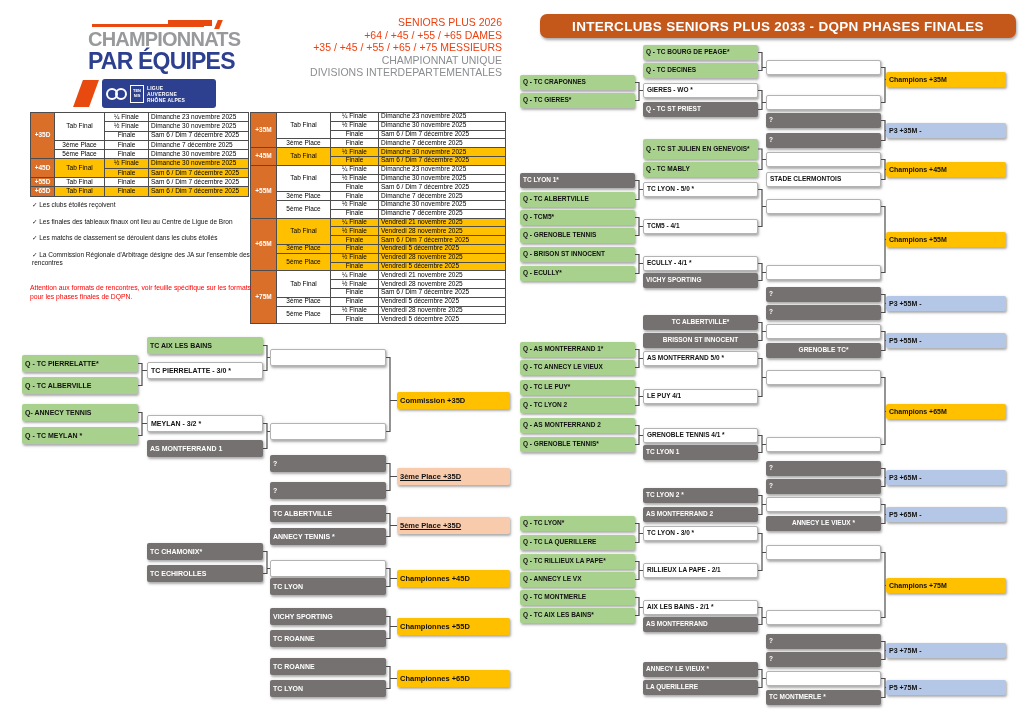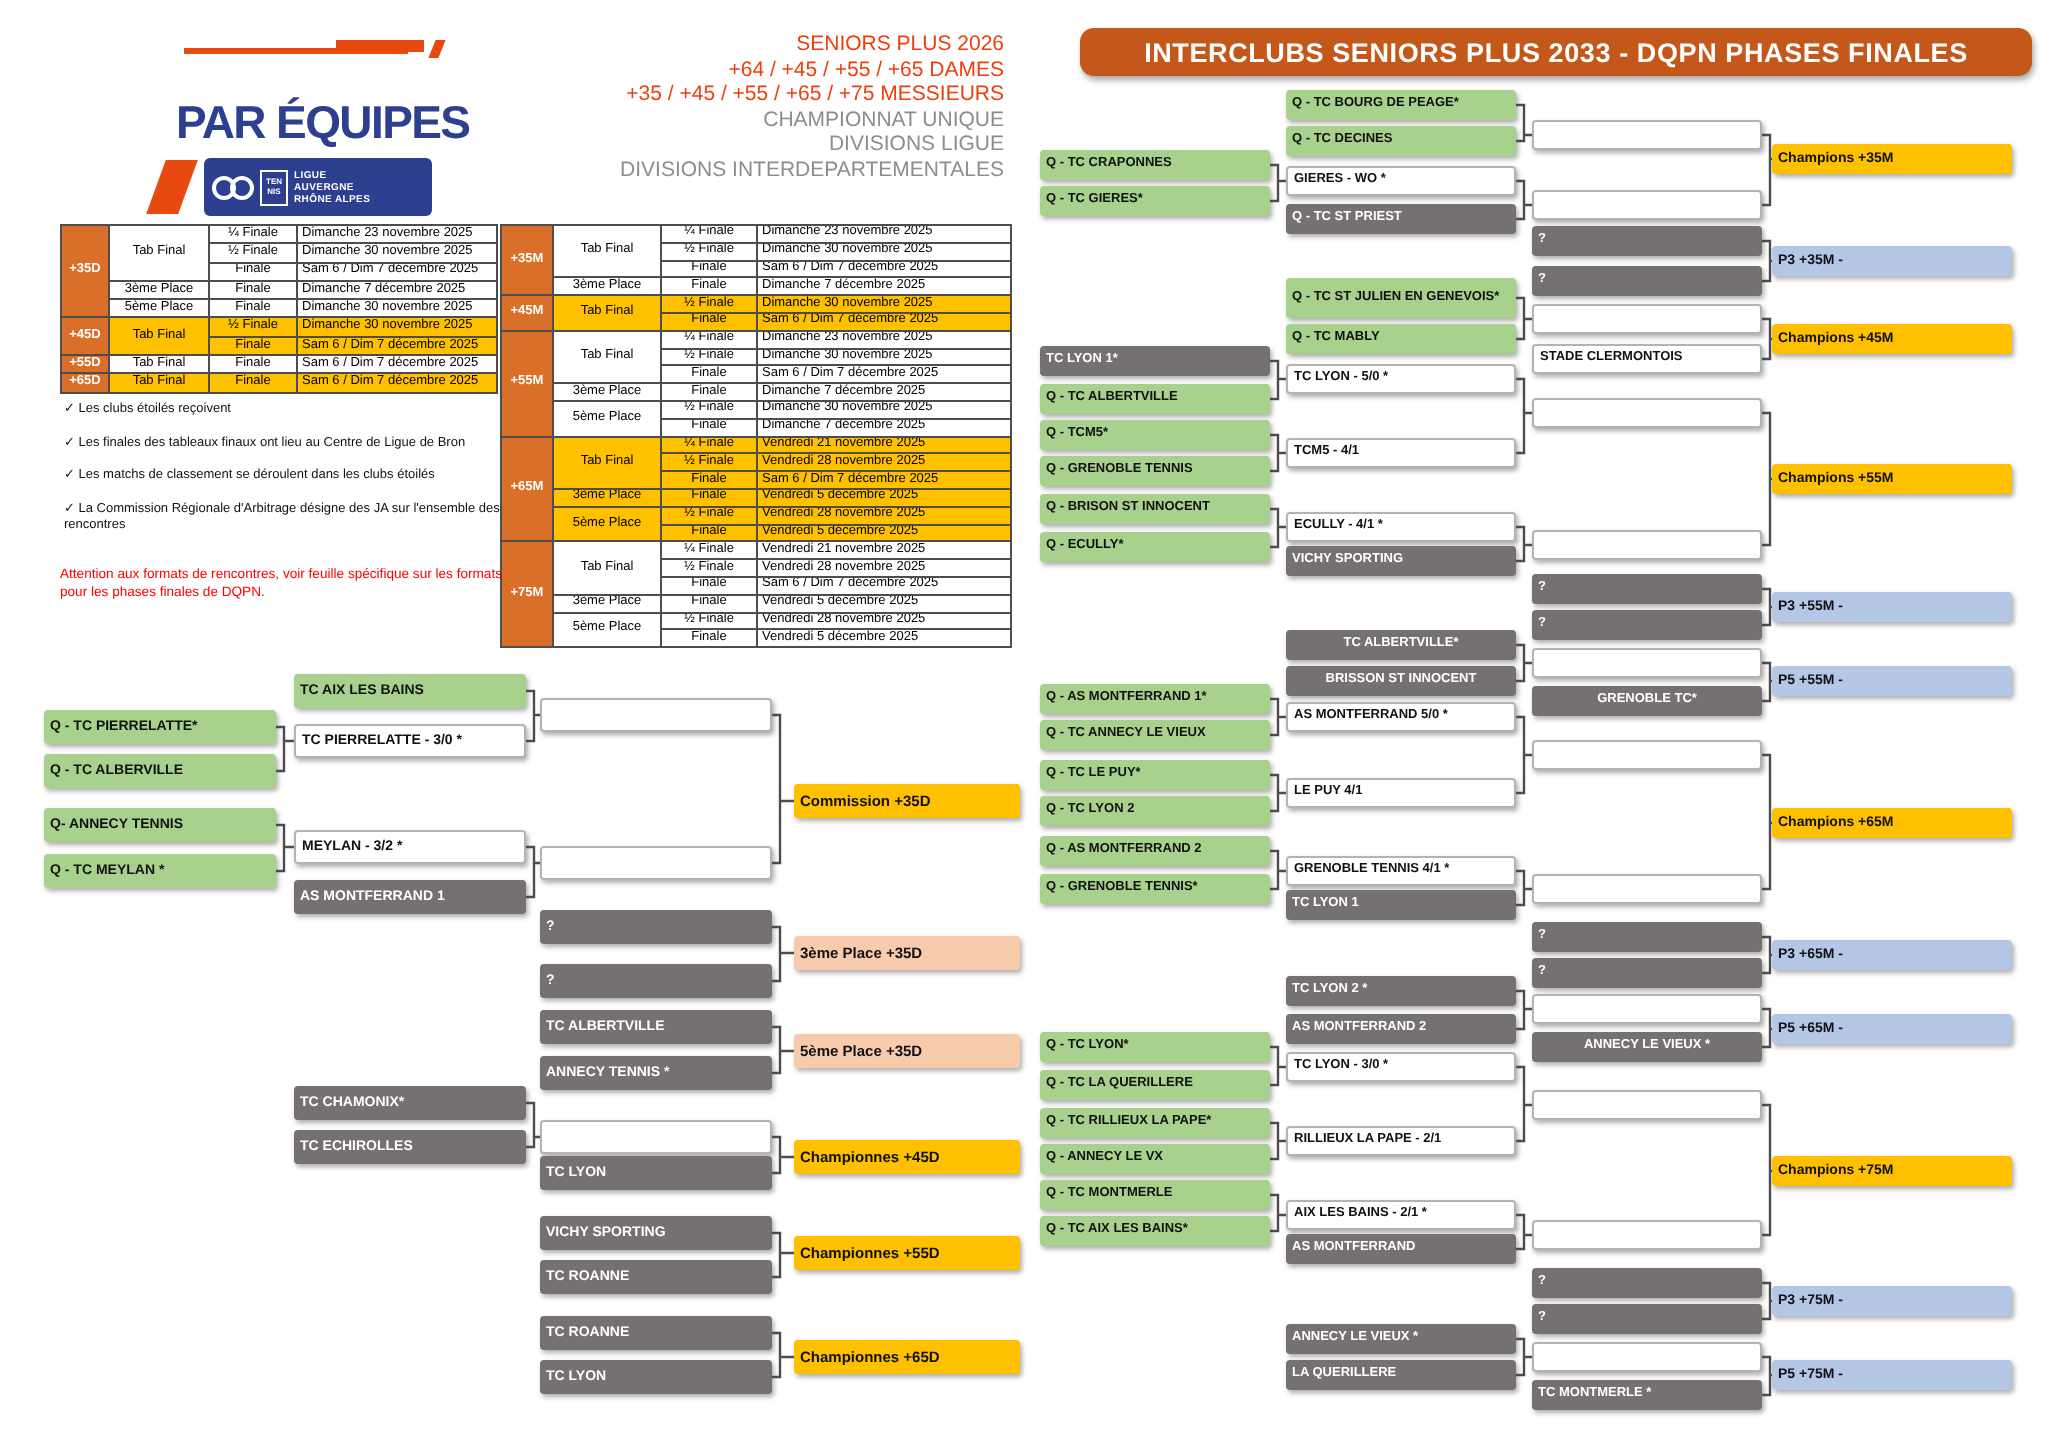--- a/index.html
+++ b/index.html
@@ -14,21 +14,21 @@
   .bL{width:116px;height:17px;font-size:7px;}
   .bR{width:115px;height:15px;font-size:6.5px;}
   .labL{width:113px;height:17px;font-size:7.5px;}
   .labR{width:120px;height:15px;font-size:7px;}
   .two{height:20px;}
   .g{background:#a9d18e;color:#111;}
   .k{background:#767171;color:#fff;}
   .w{background:#fff;border:1px solid #b3b3b3;color:#111;}
   .gold{background:#ffc000;color:#111;}
   .blue{background:#b4c7e7;color:#111;}
-  .peach{background:#f8cbad;color:#111;}
+  .peach{background:#f8cbad;color:#111;text-decoration:underline;}
   .cen{justify-content:center;text-align:center;}
 
   
   #banner{position:absolute;left:540px;top:14px;width:476px;height:24px;background:#c4571a;
       border-radius:7px;color:#fff;font-weight:bold;font-size:13.5px;display:flex;align-items:center;
       justify-content:center;letter-spacing:.3px;box-shadow:1px 2px 3px rgba(0,0,0,.35);z-index:1;}
 
   
   #logo{position:absolute;left:76px;top:20px;width:158px;height:92px;z-index:1;}
   #logo .bar1{position:absolute;left:16px;top:4px;width:112px;height:2.5px;background:#e8490f;}
@@ -117,20 +117,21 @@
       <path d="M881,552.5 H885 V617.5 H881 M885,585.5 H886"></path>
       <path d="M881,641.5 H885 V659.5 H881 M885,650.5 H886"></path>
       <path d="M758,669.5 H762 V687.5 H758 M762,678.5 H766"></path>
       <path d="M881,678.5 H885 V697.5 H881 M885,687.5 H886"></path>
     </svg>
 
   <div id="logo">
     <div class="bar1"></div>
     <div class="bar2"></div>
     <div class="tslash"></div>
+    <div class="t1">CHAMPIONNATS</div>
     <div class="t2">PAR ÉQUIPES</div>
     <div class="bslash"></div>
     <div class="navybox">
       <div class="ball"></div>
       <div class="ball"></div>
       <div class="fft">
         <span>TEN</span>
         <span>NIS</span>
       </div>
       <div class="lig">
@@ -139,21 +140,20 @@
         <div>RHÔNE ALPES</div>
       </div>
     </div>
   </div>
 
   <div id="titleblock">
     <div class="tl-red">SENIORS PLUS 2026</div>
     <div class="tl-red">+64 / +45 / +55 / +65 DAMES</div>
     <div class="tl-red">+35 / +45 / +55 / +65 /  +75 MESSIEURS</div>
     <div class="tl-gray">CHAMPIONNAT UNIQUE</div>
-    <div class="tl-gray">DIVISIONS LIGUE</div>
     <div class="tl-gray">DIVISIONS INTERDEPARTEMENTALES</div>
   </div>
 
   <div id="banner">INTERCLUBS SENIORS PLUS 2033 - DQPN PHASES FINALES</div>
 
   <table id="tabD" class="sched">
     <colgroup>
         <col style="width:24px">
         <col style="width:50px">
         <col style="width:44px">

